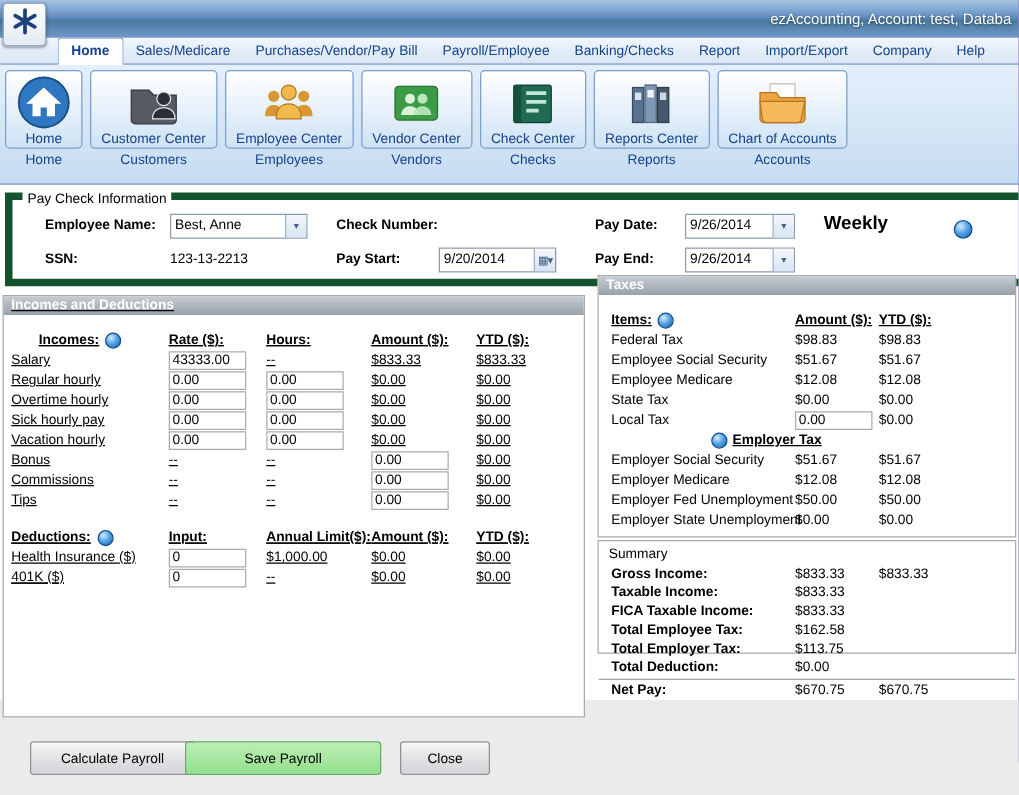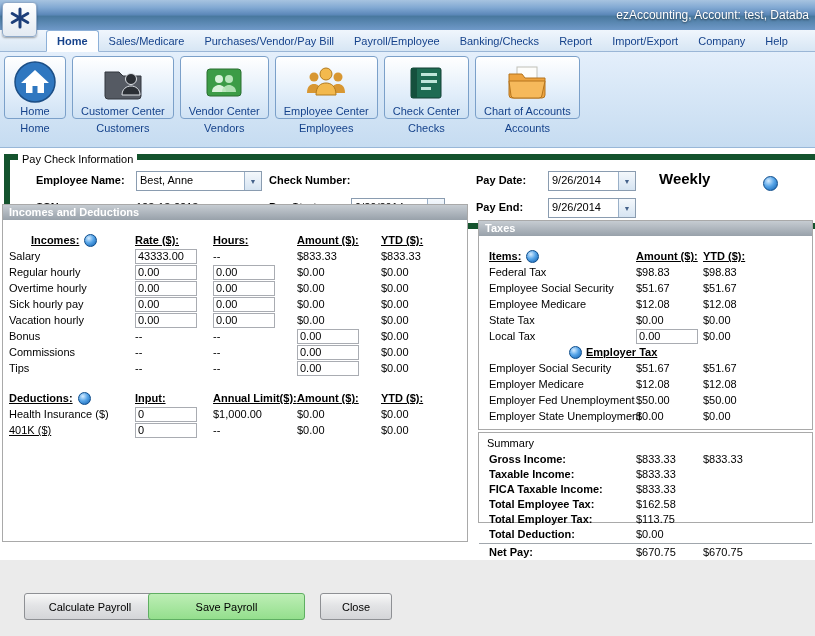--- a/index.html
+++ b/index.html
@@ -46,21 +46,21 @@
   .combo .cb{width:16px;background:linear-gradient(#f4f8fc,#d6e4f2);border-left:1px solid #9ab0c8;display:flex;align-items:center;justify-content:center;}
   .combo .cb::after{content:"▼";font-size:7px;color:#44618a;}
   .combo .cb.cal::after{content:"▦▾";font-size:9px;color:#44618a;letter-spacing:-1px;}
   .globe{display:inline-block;width:13px;height:13px;border-radius:50%;flex:0 0 auto;
     background:radial-gradient(circle at 35% 30%,#d6ecff 0%,#57a5e8 45%,#0e5cab 100%);border:1px solid #0c4c8c;box-sizing:border-box;}
   .globe.big{width:15px;height:15px;}
 
   
   .panel{position:absolute;border:1px solid #a9a9a9;background:#fff;box-sizing:border-box;}
   .phead{height:15px;background:linear-gradient(#c6ccd2,#98a1aa);color:#fff;font-size:11px;font-weight:bold;padding-left:6px;line-height:15px;}
-  .panel-left{left:2px;top:56px;width:466px;height:338px;}
+  .panel-left{left:2px;top:88px;width:466px;height:338px;text-decoration:underline;}
   .panel-taxes{left:478px;top:72px;width:335px;height:210px;}
   .panel-summary{left:478px;top:284px;width:335px;height:91px;}
 
   
   .trow{display:flex;align-items:center;height:16px;font-size:11px;color:#000;}
   .cl{width:132px;padding-left:6px;box-sizing:border-box;white-space:nowrap;display:flex;align-items:center;gap:5px;}
   .cr{width:78px;} .ch{width:84px;} .ca{width:84px;} .cy{flex:1;}
   .hu{font-weight:bold;text-decoration:underline;white-space:nowrap;}
   .u{text-decoration:underline;}
   .ind{margin-left:22px;}
@@ -140,85 +140,101 @@
           </svg>
         </span>
         <span class="tlabel">Customer Center</span>
       </div>
       <div class="tcaption">Customers</div>
     </div>
     <div class="tool">
       <div class="toolbtn">
         <span class="ticon">
           <svg width="44" height="44" viewBox="0 0 44 44">
-            <rect x="5" y="9" width="34" height="27" rx="3" fill="#3c9c46" stroke="#2a6e31"></rect>
-            <circle cx="17" cy="19" r="4" fill="#d9f2da"></circle>
-            <circle cx="27" cy="19" r="4" fill="#b9e6bb"></circle>
-            <path d="M10 32 c0-5 4-7 7-7 s7 2 7 7 Z" fill="#d9f2da"></path>
-            <path d="M20 32 c0-5 4-7 7-7 s7 2 7 7 Z" fill="#b9e6bb" opacity="0.92"></path>
-          </svg>
-        </span>
-        <span class="tlabel">Vendor Center</span>
-      </div>
-      <div class="tcaption">Vendors</div>
-    </div>
-    <div class="tool">
-      <div class="toolbtn">
-        <span class="ticon">
-          <svg width="44" height="44" viewBox="0 0 44 44">
             <circle cx="10" cy="17" r="4.5" fill="#d89732"></circle>
             <path d="M3 33 c0-7 3.5-9 7-9 s7 2 7 9 Z" fill="#d89732"></path>
             <circle cx="34" cy="17" r="4.5" fill="#d89732"></circle>
             <path d="M27 33 c0-7 3.5-9 7-9 s7 2 7 9 Z" fill="#d89732"></path>
             <circle cx="22" cy="14" r="6" fill="#f3b94d" stroke="#b27a1d"></circle>
             <path d="M12 35 c0-9 5-12 10-12 s10 3 10 12 Z" fill="#f3b94d" stroke="#b27a1d"></path>
           </svg>
         </span>
         <span class="tlabel">Employee Center</span>
       </div>
       <div class="tcaption">Employees</div>
     </div>
     <div class="tool">
       <div class="toolbtn">
         <span class="ticon">
           <svg width="44" height="44" viewBox="0 0 44 44">
+            <rect x="5" y="9" width="34" height="27" rx="3" fill="#3c9c46" stroke="#2a6e31"></rect>
+            <circle cx="17" cy="19" r="4" fill="#d9f2da"></circle>
+            <circle cx="27" cy="19" r="4" fill="#b9e6bb"></circle>
+            <path d="M10 32 c0-5 4-7 7-7 s7 2 7 7 Z" fill="#d9f2da"></path>
+            <path d="M20 32 c0-5 4-7 7-7 s7 2 7 7 Z" fill="#b9e6bb" opacity="0.92"></path>
+          </svg>
+        </span>
+        <span class="tlabel">Vendor Center</span>
+      </div>
+      <div class="tcaption">Vendors</div>
+    </div>
+    <div class="tool">
+      <div class="toolbtn">
+        <span class="ticon">
+          <svg width="44" height="44" viewBox="0 0 44 44">
             <rect x="7" y="8" width="30" height="30" rx="2" fill="#1e6b52" stroke="#124034"></rect>
             <rect x="7" y="8" width="6" height="30" fill="#15503d"></rect>
             <rect x="17" y="13" width="16" height="3" fill="#bfe6d9"></rect>
             <rect x="17" y="20" width="16" height="3" fill="#bfe6d9"></rect>
             <rect x="17" y="27" width="10" height="3" fill="#bfe6d9"></rect>
           </svg>
         </span>
         <span class="tlabel">Check Center</span>
       </div>
       <div class="tcaption">Checks</div>
     </div>
     <div class="tool">
       <div class="toolbtn">
         <span class="ticon">
           <svg width="44" height="44" viewBox="0 0 44 44">
+            <rect x="7" y="10" width="9" height="28" fill="#57718f" stroke="#35495f"></rect>
+            <rect x="17" y="8" width="9" height="30" fill="#7f98b5" stroke="#51677f"></rect>
+            <rect x="27" y="10" width="9" height="28" fill="#45586e" stroke="#2c3a49"></rect>
+            <rect x="9" y="14" width="5" height="6" fill="#d7e1ec"></rect>
+            <rect x="19" y="12" width="5" height="6" fill="#eef3f8"></rect>
+            <rect x="29" y="14" width="5" height="6" fill="#cdd8e4"></rect>
+          </svg>
+        </span>
+        <span class="tlabel">Reports Center</span>
+      </div>
+      <div class="tcaption">Reports</div>
+    </div>
+    <div class="tool">
+      <div class="toolbtn">
+        <span class="ticon">
+          <svg width="44" height="44" viewBox="0 0 44 44">
             <rect x="12" y="7" width="20" height="12" fill="#fdfdfb" stroke="#c0c0b8"></rect>
             <path d="M4 14 h13 l3 4 h20 v17 a3 3 0 0 1 -3 3 H7 a3 3 0 0 1 -3 -3 Z" fill="#eda33f" stroke="#b5751e"></path>
             <path d="M4 21 h36 l-3 14 a3 3 0 0 1 -3 3 H9 a3 3 0 0 1 -3 -2.5 Z" fill="#f6b95b" stroke="#b5751e"></path>
           </svg>
         </span>
         <span class="tlabel">Chart of Accounts</span>
       </div>
       <div class="tcaption">Accounts</div>
     </div>
   </div>
 
   <div class="main">
     <div class="bottomstrip"></div>
 
     <div class="paybox">
       <span class="legend">Pay Check Information</span>
 
       <span class="fld b" style="left:26px;top:14px;">Employee Name:</span>
-      <div class="combo" style="left:126px;top:11px;width:126px;">
+      <div class="combo" style="left:126px;top:11px;width:110px;">
         <span class="ct">Best, Anne</span>
         <span class="cb"></span>
       </div>
       <span class="fld b" style="left:259px;top:14px;">Check Number:</span>
       <span class="fld b" style="left:466px;top:14px;">Pay Date:</span>
       <div class="combo" style="left:538px;top:11px;width:88px;">
         <span class="ct">9/26/2014</span>
         <span class="cb"></span>
       </div>
       <span class="fld b" style="left:649px;top:10px;font-size:15px;">Weekly</span>

